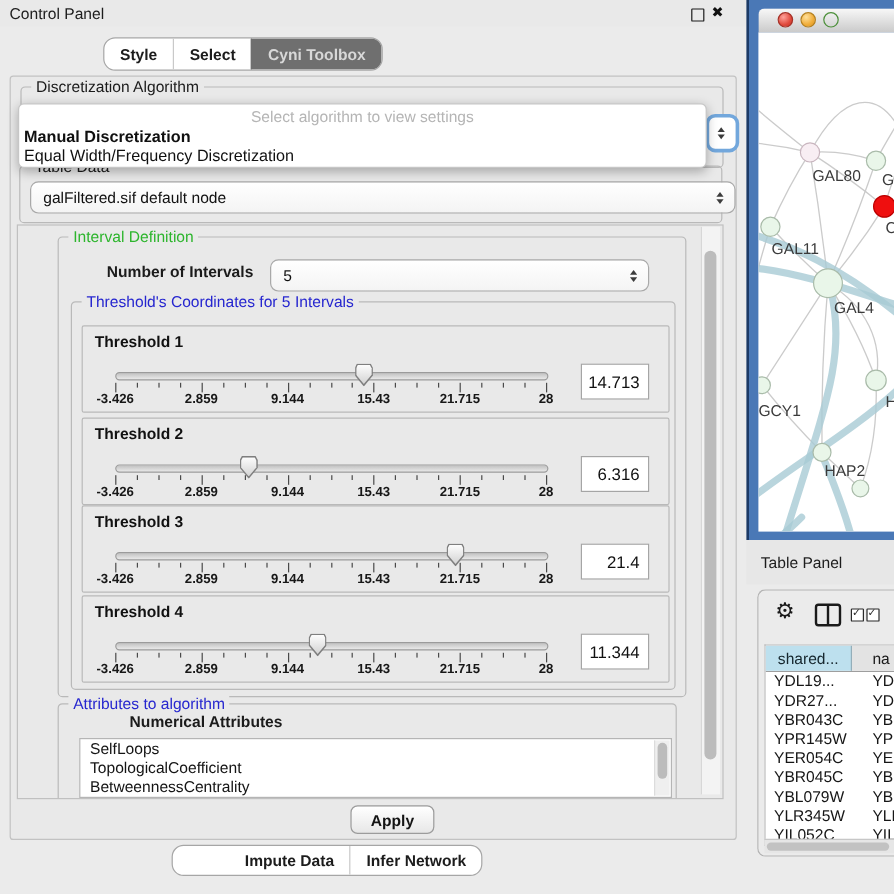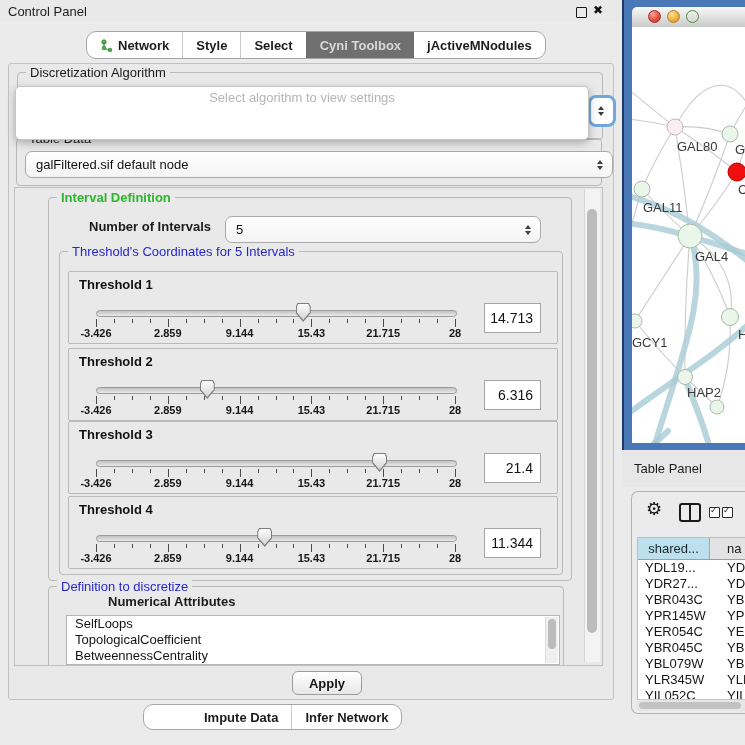--- a/index.html
+++ b/index.html
@@ -22,21 +22,21 @@
   .tab + .tab{border-left:1px solid #c9c9c9;}
   .tab.selected{background:#6f6f6f;color:#d8d8d8;border-left:1px solid #6f6f6f;}
   .tab.selected + .tab{border-left:none;}
   #top-tabbar{left:86px;top:31px;height:26px;}
   #bottom-tabbar{left:143px;top:704px;height:24px;padding-left:47px;}
 
   #mainpanel{left:8px;top:63px;width:604px;height:635px;background:#e9e9e9;border:1px solid #c2c2c2;border-radius:3px;}
 
   .groupbox{position:absolute;border:1px solid #b9b9b9;border-radius:4px;}
   .legend{position:absolute;top:-8px;left:8px;background:#e9e9e9;padding:0 4px;font-size:13px;white-space:nowrap;}
-  .legend.green{color:#2db52d;font-weight:bold;}
+  .legend.green{color:#2db52d;}
   .legend.blue{color:#2626cf;}
 
   
   .combo{position:absolute;background:linear-gradient(#ffffff,#f4f4f4);border:1px solid #a9a9a9;border-radius:7px;font-size:13px;display:flex;align-items:center;padding:0 10px;color:#111;}
   .stepper{position:absolute;right:9px;top:50%;transform:translateY(-50%);display:flex;flex-direction:column;gap:2px;}
   .stepper .up{width:0;height:0;border-left:3.5px solid transparent;border-right:3.5px solid transparent;border-bottom:4.5px solid #3c3c3c;}
   .stepper .dn{width:0;height:0;border-left:3.5px solid transparent;border-right:3.5px solid transparent;border-top:4.5px solid #3c3c3c;}
 
   
   #algo-popup{left:15px;top:86px;width:572px;height:52px;background:#fff;border:1px solid #c6c6c6;border-radius:5px;box-shadow:0 3px 9px rgba(0,0,0,.28);z-index:40;overflow:hidden;}
@@ -105,59 +105,50 @@
 <body>
 
 <div class="abs" id="cp-titlebar">
   <div class="abs" id="cp-title">Control Panel</div>
   <div class="abs" id="cp-float"></div>
   <div class="abs" id="cp-close">✖</div>
 </div>
 
 <div class="abs tabbar" id="top-tabbar">
     <div class="tab">
-      <svg width="13" height="13">
-        <line x1="4" y1="3" x2="4" y2="9" stroke="#3f9b3f" stroke-width="1.2"></line>
-        <line x1="4" y1="9" x2="9" y2="11" stroke="#3f9b3f" stroke-width="1.2"></line>
-        <circle cx="4" cy="3" r="2.2" fill="#4fb24f" stroke="#2f7d2f" stroke-width="0.8"></circle>
-        <circle cx="4" cy="9" r="1.8" fill="#4fb24f" stroke="#2f7d2f" stroke-width="0.8"></circle>
-        <circle cx="10" cy="11" r="1.8" fill="#4fb24f" stroke="#2f7d2f" stroke-width="0.8"></circle>
-      </svg>
-      <span>Network</span>
-    </div>
-    <div class="tab">
       <span>Style</span>
     </div>
     <div class="tab">
       <span>Select</span>
     </div>
     <div class="tab selected">
       <span>Cyni Toolbox</span>
-    </div>
-    <div class="tab">
-      <span>jActiveMNodules</span>
     </div>
   </div>
 
 <div class="abs" id="mainpanel">
 
   <div class="groupbox" style="left:8px;top:8px;width:584px;height:66px;">
     <span class="legend">Discretization Algorithm</span>
   </div>
 </div>
 
 <div class="abs" id="combo-fragment">
   <span class="stepper">
       <span class="up"></span>
       <span class="dn"></span>
     </span>
 </div>
 
 <div class="abs" id="algo-popup">
   <div id="algo-placeholder">Select algorithm to view settings</div>
+  <div id="algo-options">
+      <div class="popup-item hl">Manual Discretization</div>
+      <div class="popup-item">Equal Width/Frequency Discretization</div>
+    </div>
 </div>
 
 <div class="abs groupbox" style="left:16px;top:138px;width:584px;height:46px;">
   <span class="legend">Table Data</span>
   <div class="combo" style="left:8px;top:12px;width:566px;height:25px;">
     <span>galFiltered.sif default node</span>
     <span class="stepper">
         <span class="up"></span>
         <span class="dn"></span>
       </span>
@@ -322,21 +313,21 @@
             <div class="sl-thumb" style="left: 188.227px;">
               <div class="in"></div>
             </div>
             <div class="thr-value">11.344</div>
           </div>
         </div>
     </div>
   </div>
 
   <div class="groupbox" style="left:33px;top:398px;width:514px;height:90px;">
-    <span class="legend blue">Definition to discretize</span>
+    <span class="legend blue">Attributes to algorithm</span>
     <div class="abs" style="left:12px;top:7px;font-size:13px;font-weight:bold;margin-left:47px;">Numerical Attributes</div>
     <div id="attr-list">
       <div id="attr-items">
           <div class="attr-item">SelfLoops</div>
           <div class="attr-item">TopologicalCoefficient</div>
           <div class="attr-item">BetweennessCentrality</div>
         </div>
       <div id="attr-scroll">
           <div class="thumb"></div>
         </div>

